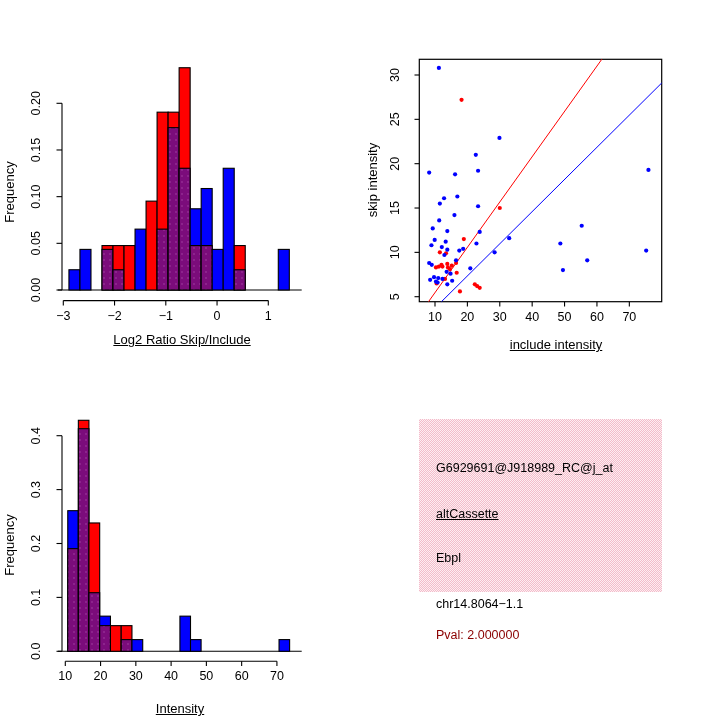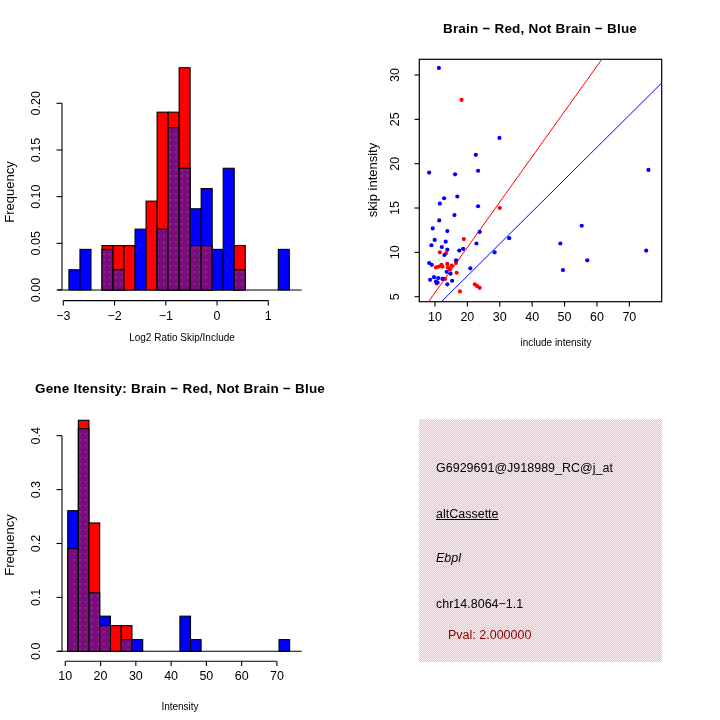--- a/index.html
+++ b/index.html
@@ -2,24 +2,24 @@
 <html><head>
 <meta charset="utf-8">
 <style>
   html,body{margin:0;padding:0;background:#ffffff;}
   .fig{position:relative;width:720px;height:720px;background:#ffffff;
        font-family:"Liberation Sans",sans-serif;color:#000;overflow:hidden;}
   .fig svg{position:absolute;left:0;top:0;}
   .fig svg text{font-family:"Liberation Sans",sans-serif;fill:#000;}
   .title{position:absolute;transform:translateX(-50%);font-weight:bold;
          font-size:13.5px;white-space:nowrap;letter-spacing:.2px;}
-  .axlab{position:absolute;transform:translateX(-50%);font-size:10px;white-space:nowrap;}
+  .axlab{position:absolute;transform:translateX(-50%);font-size:13px;white-space:nowrap;text-decoration:underline;}
   .ylab{position:absolute;transform:translate(-50%,-50%) rotate(-90deg);
         font-size:13px;white-space:nowrap;}
-  .infobox{position:absolute;left:419px;top:419px;width:243px;height:243px;
+  .infobox{position:absolute;left:419px;top:419px;width:243px;height:173px;
            background-color:#fdeef2;
            background-image:conic-gradient(#f3bcca 25%, transparent 25% 50%, #f3bcca 50% 75%, transparent 75%);
            background-size:2px 2px;}
   .il{position:absolute;left:17px;font-size:12.5px;white-space:nowrap;color:#000;}
 </style>
 </head>
 <body>
 
 <div class="fig">
   <svg id="plot-canvas" width="720" height="720" viewBox="0 0 720 720">
@@ -223,31 +223,29 @@
           <circle cx="442.44947" cy="278.964" r="2.1" fill="#0000ff"></circle>
           <circle cx="430.14165" cy="279.8508" r="2.1" fill="#0000ff"></circle>
           <circle cx="435.97167" cy="281.6244" r="2.1" fill="#0000ff"></circle>
           <circle cx="447.30782" cy="284.28479999999996" r="2.1" fill="#0000ff"></circle>
           <circle cx="452.16617" cy="280.7376" r="2.1" fill="#0000ff"></circle>
           <circle cx="437.59112" cy="282.5112" r="2.1" fill="#0000ff"></circle>
         </g>
       </g>
     </svg>
 
-  <div class="title" style="left:540px;top:21px">Brain − Red, Not Brain − Blue</div>
-  <div class="title" style="left:180px;top:381px">Gene Itensity: Brain − Red, Not Brain − Blue</div>
 
   <div class="axlab" style="left:182px;top:332px">Log2 Ratio Skip/Include</div>
   <div class="axlab" style="left:556px;top:337px">include intensity</div>
   <div class="axlab" style="left:180px;top:701px">Intensity</div>
 
   <div class="ylab" style="left:9px;top:192px">Frequency</div>
   <div class="ylab" style="left:372px;top:180px">skip intensity</div>
   <div class="ylab" style="left:9px;top:545px">Frequency</div>
 
   <div class="infobox">
     <span class="il" style="top: 42px; color: rgb(0, 0, 0);">G6929691@J918989_RC@j_at</span>
     <span class="il" style="top: 88px; color: rgb(0, 0, 0); text-decoration: underline;">altCassette</span>
-    <span class="il" style="top: 132px; color: rgb(0, 0, 0); font-style: italic;">Ebpl</span>
+    <span class="il" style="top: 132px; color: rgb(0, 0, 0);">Ebpl</span>
     <span class="il" style="top: 178px; color: rgb(0, 0, 0);">chr14.8064−1.1</span>
-    <span class="il" style="top: 209px; color: rgb(139, 0, 0); margin-left: 12px;">Pval: 2.000000</span>
+    <span class="il" style="top: 209px; color: rgb(139, 0, 0);">Pval: 2.000000</span>
   </div>
 </div>
 
 </body></html>

